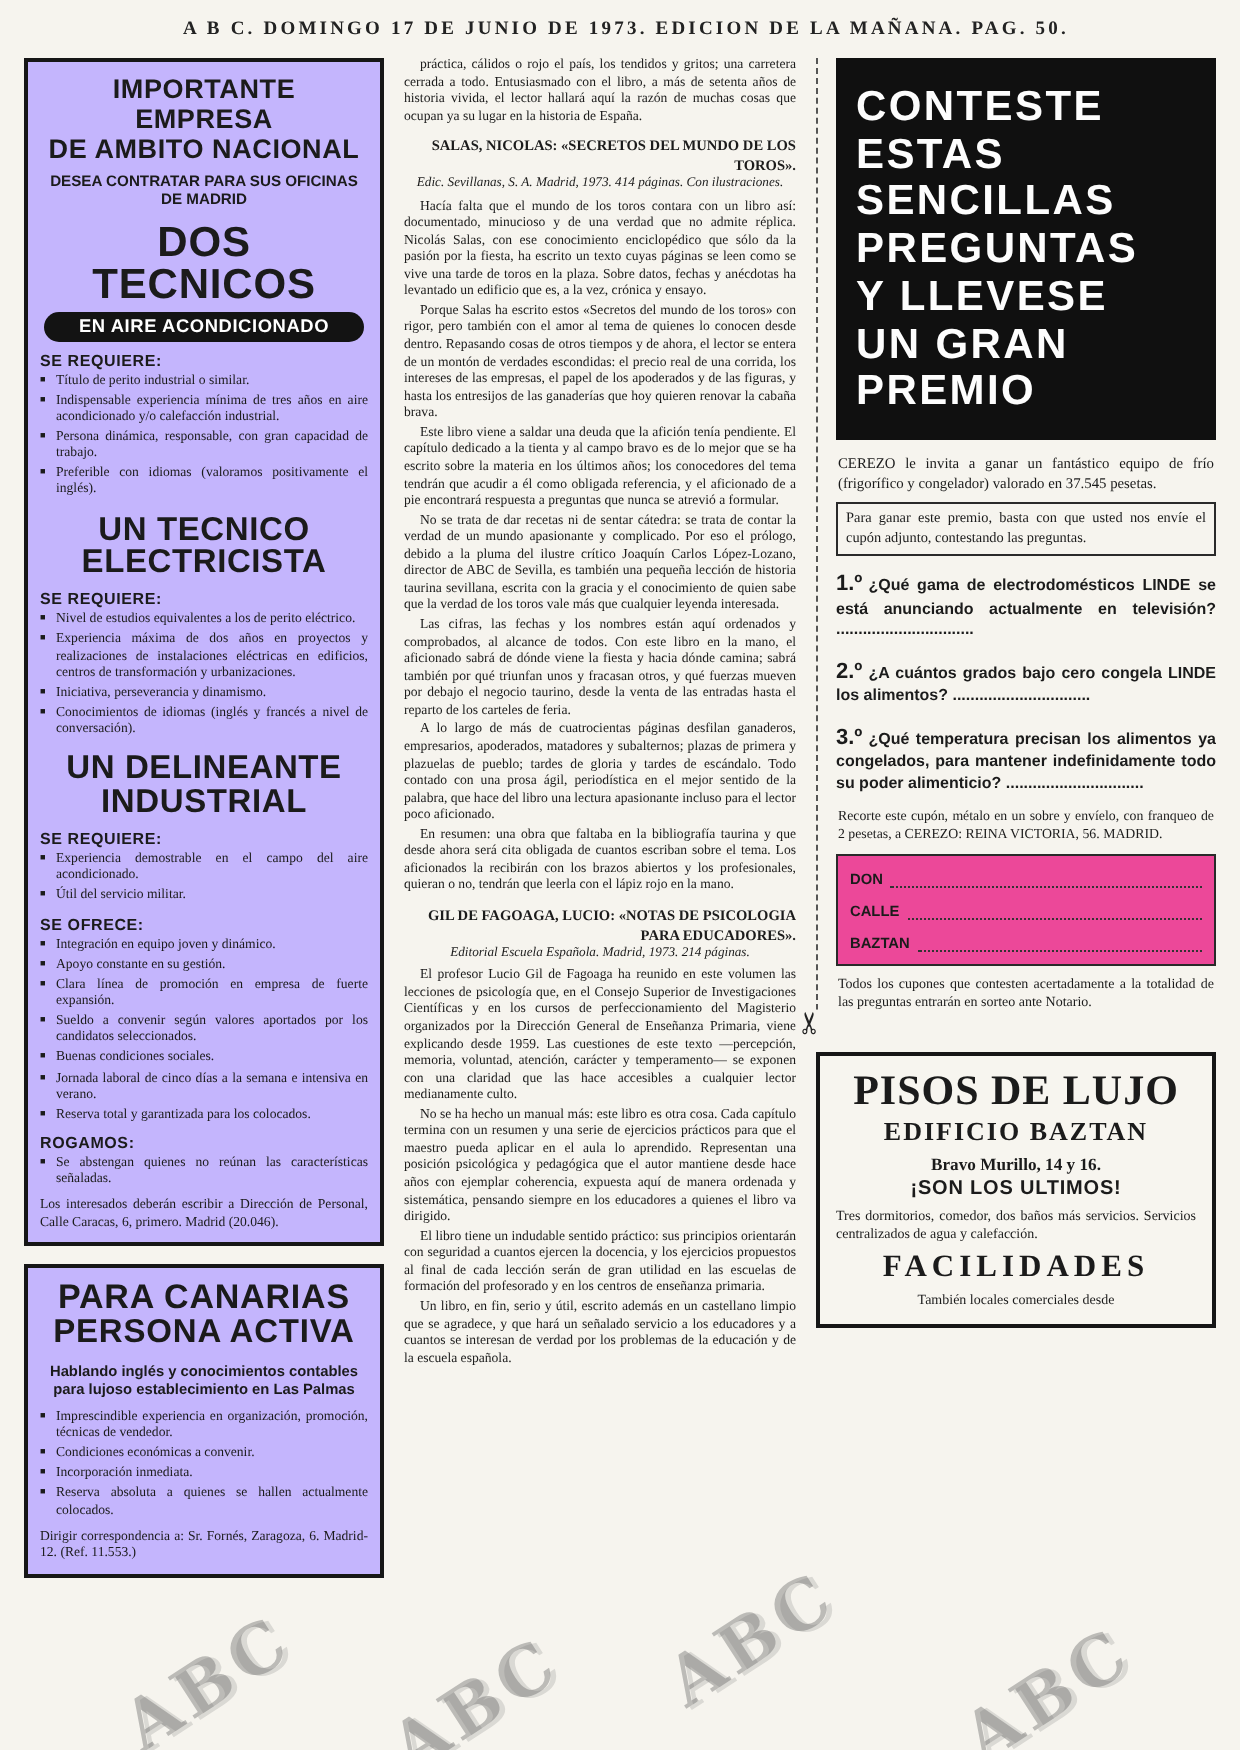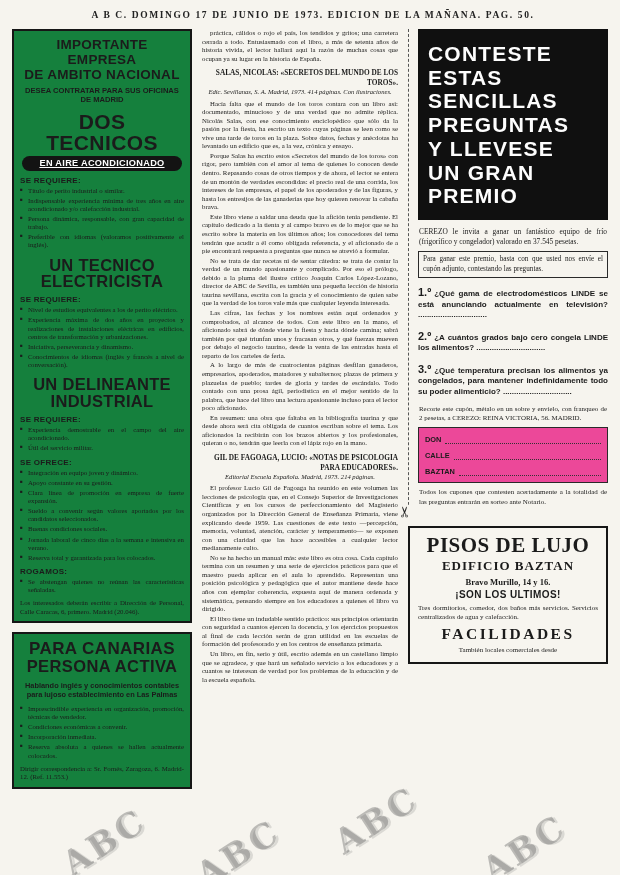--- a/index.html
+++ b/index.html
@@ -18,29 +18,29 @@
     letter-spacing:1.6px;
     margin:4px 0 9px;
     color:#222;
   }
   .columns { display:flex; gap:10px; align-items:flex-start; }
   .col-left  { width:180px; flex:none; }
   .col-mid   { width:196px; flex:none; height:762px; overflow:hidden; }
   .col-right { width:200px; flex:none; position:relative; }
 
   
-  .boxed { border:2px solid #161616; padding:6px 6px 5px; background:#15803d; }
+  .boxed { border:2px solid #161616; padding:6px 6px 5px; background:#c4b5fd; }
   .ad1-title { font:700 13.5px "Liberation Sans", sans-serif; text-align:center; line-height:1.12; letter-spacing:.3px; }
   .ad1-sub { font:700 7.6px "Liberation Sans", sans-serif; text-align:center; line-height:1.2; margin:4px 4px 6px; }
   .job-xl { font:700 21px "Liberation Sans", sans-serif; text-align:center; line-height:1.0; letter-spacing:.4px; }
   .job-bar {
     background:#131313; color:#fff;
     font:700 9.2px "Liberation Sans", sans-serif;
     text-align:center; padding:2px 0 3px; border-radius:8px;
-    margin:3px 2px 5px; letter-spacing:.3px;text-decoration:underline;
+    margin:3px 2px 5px; letter-spacing:.3px;
   }
   .job-lg { font:700 16.5px "Liberation Sans", sans-serif; text-align:center; line-height:1.02; margin-top:7px; letter-spacing:.3px; }
   .req-label { font:700 8px "Liberation Sans", sans-serif; margin:5px 0 2px; letter-spacing:.3px; }
   .sq-list .sqitem {
     position:relative; padding-left:8px;
     font-size:6.8px; line-height:1.2; text-align:justify; margin-bottom:2px;
   }
   .sq-list .sqitem::before { content:"■"; position:absolute; left:0; top:0; font-size:4.6px; }
   .ad-footer { font-size:6.8px; line-height:1.25; text-align:justify; margin-top:5px; }
   .ad2 { margin-top:9px; }

